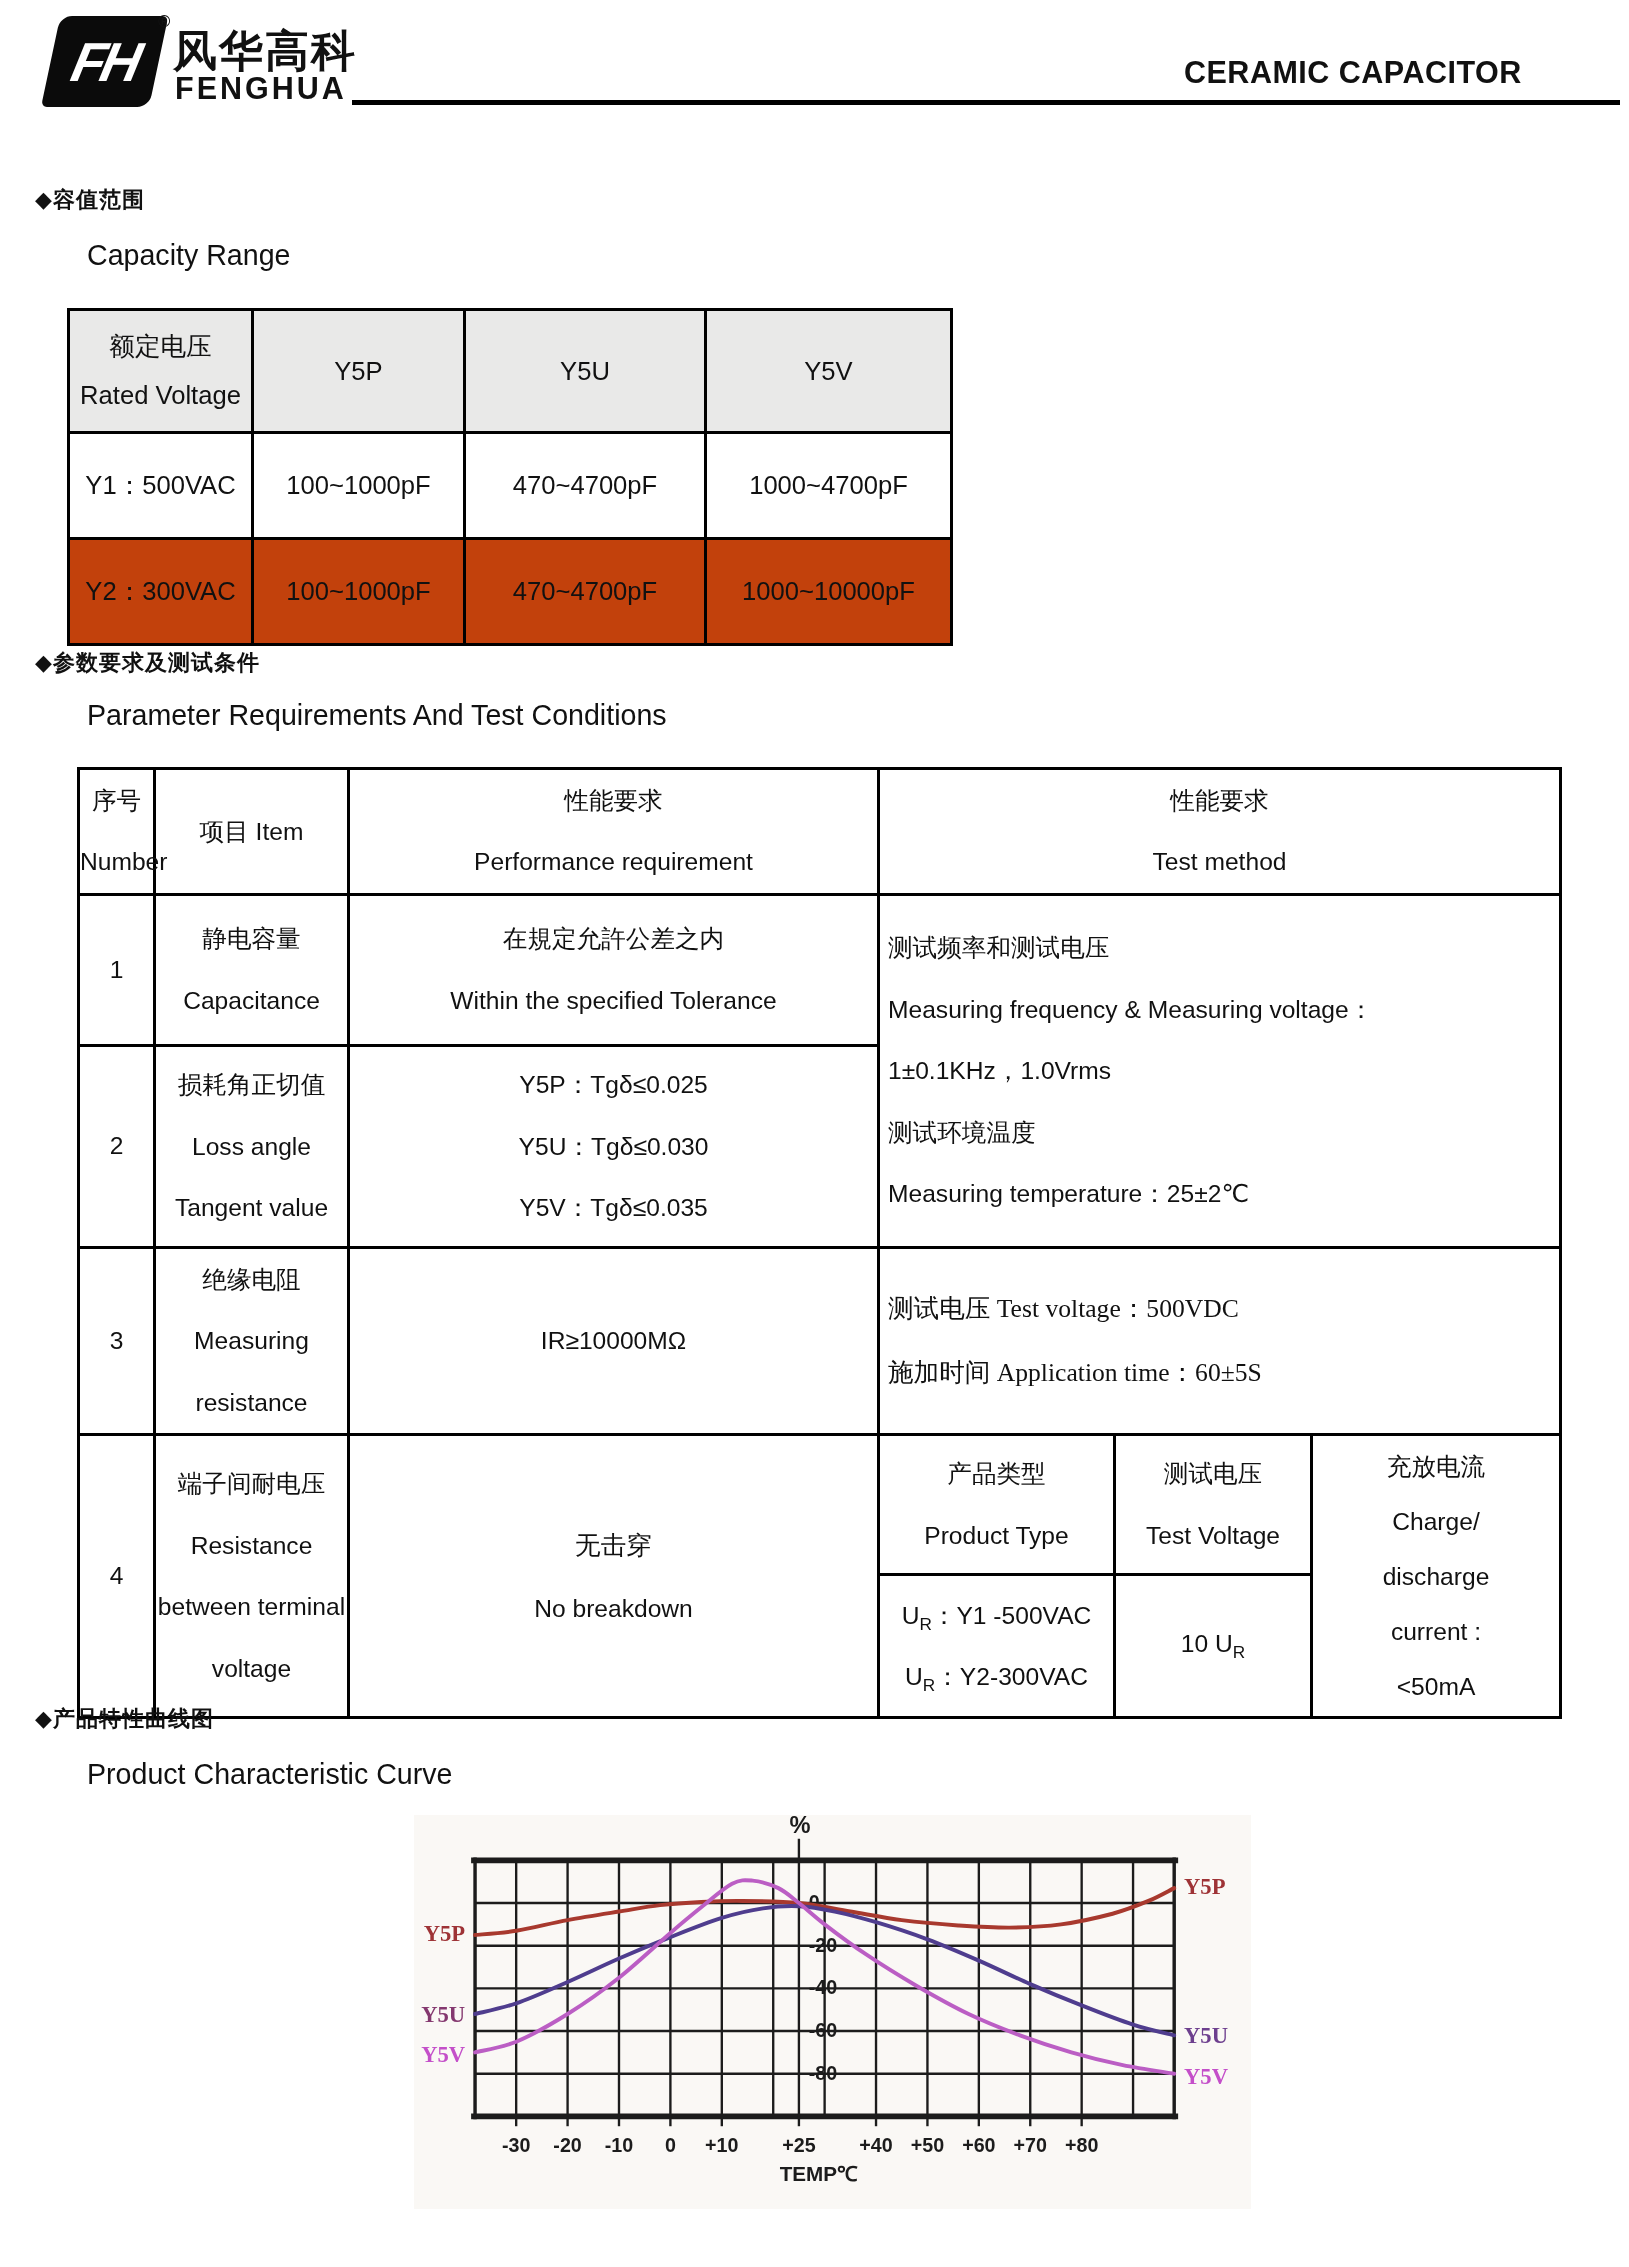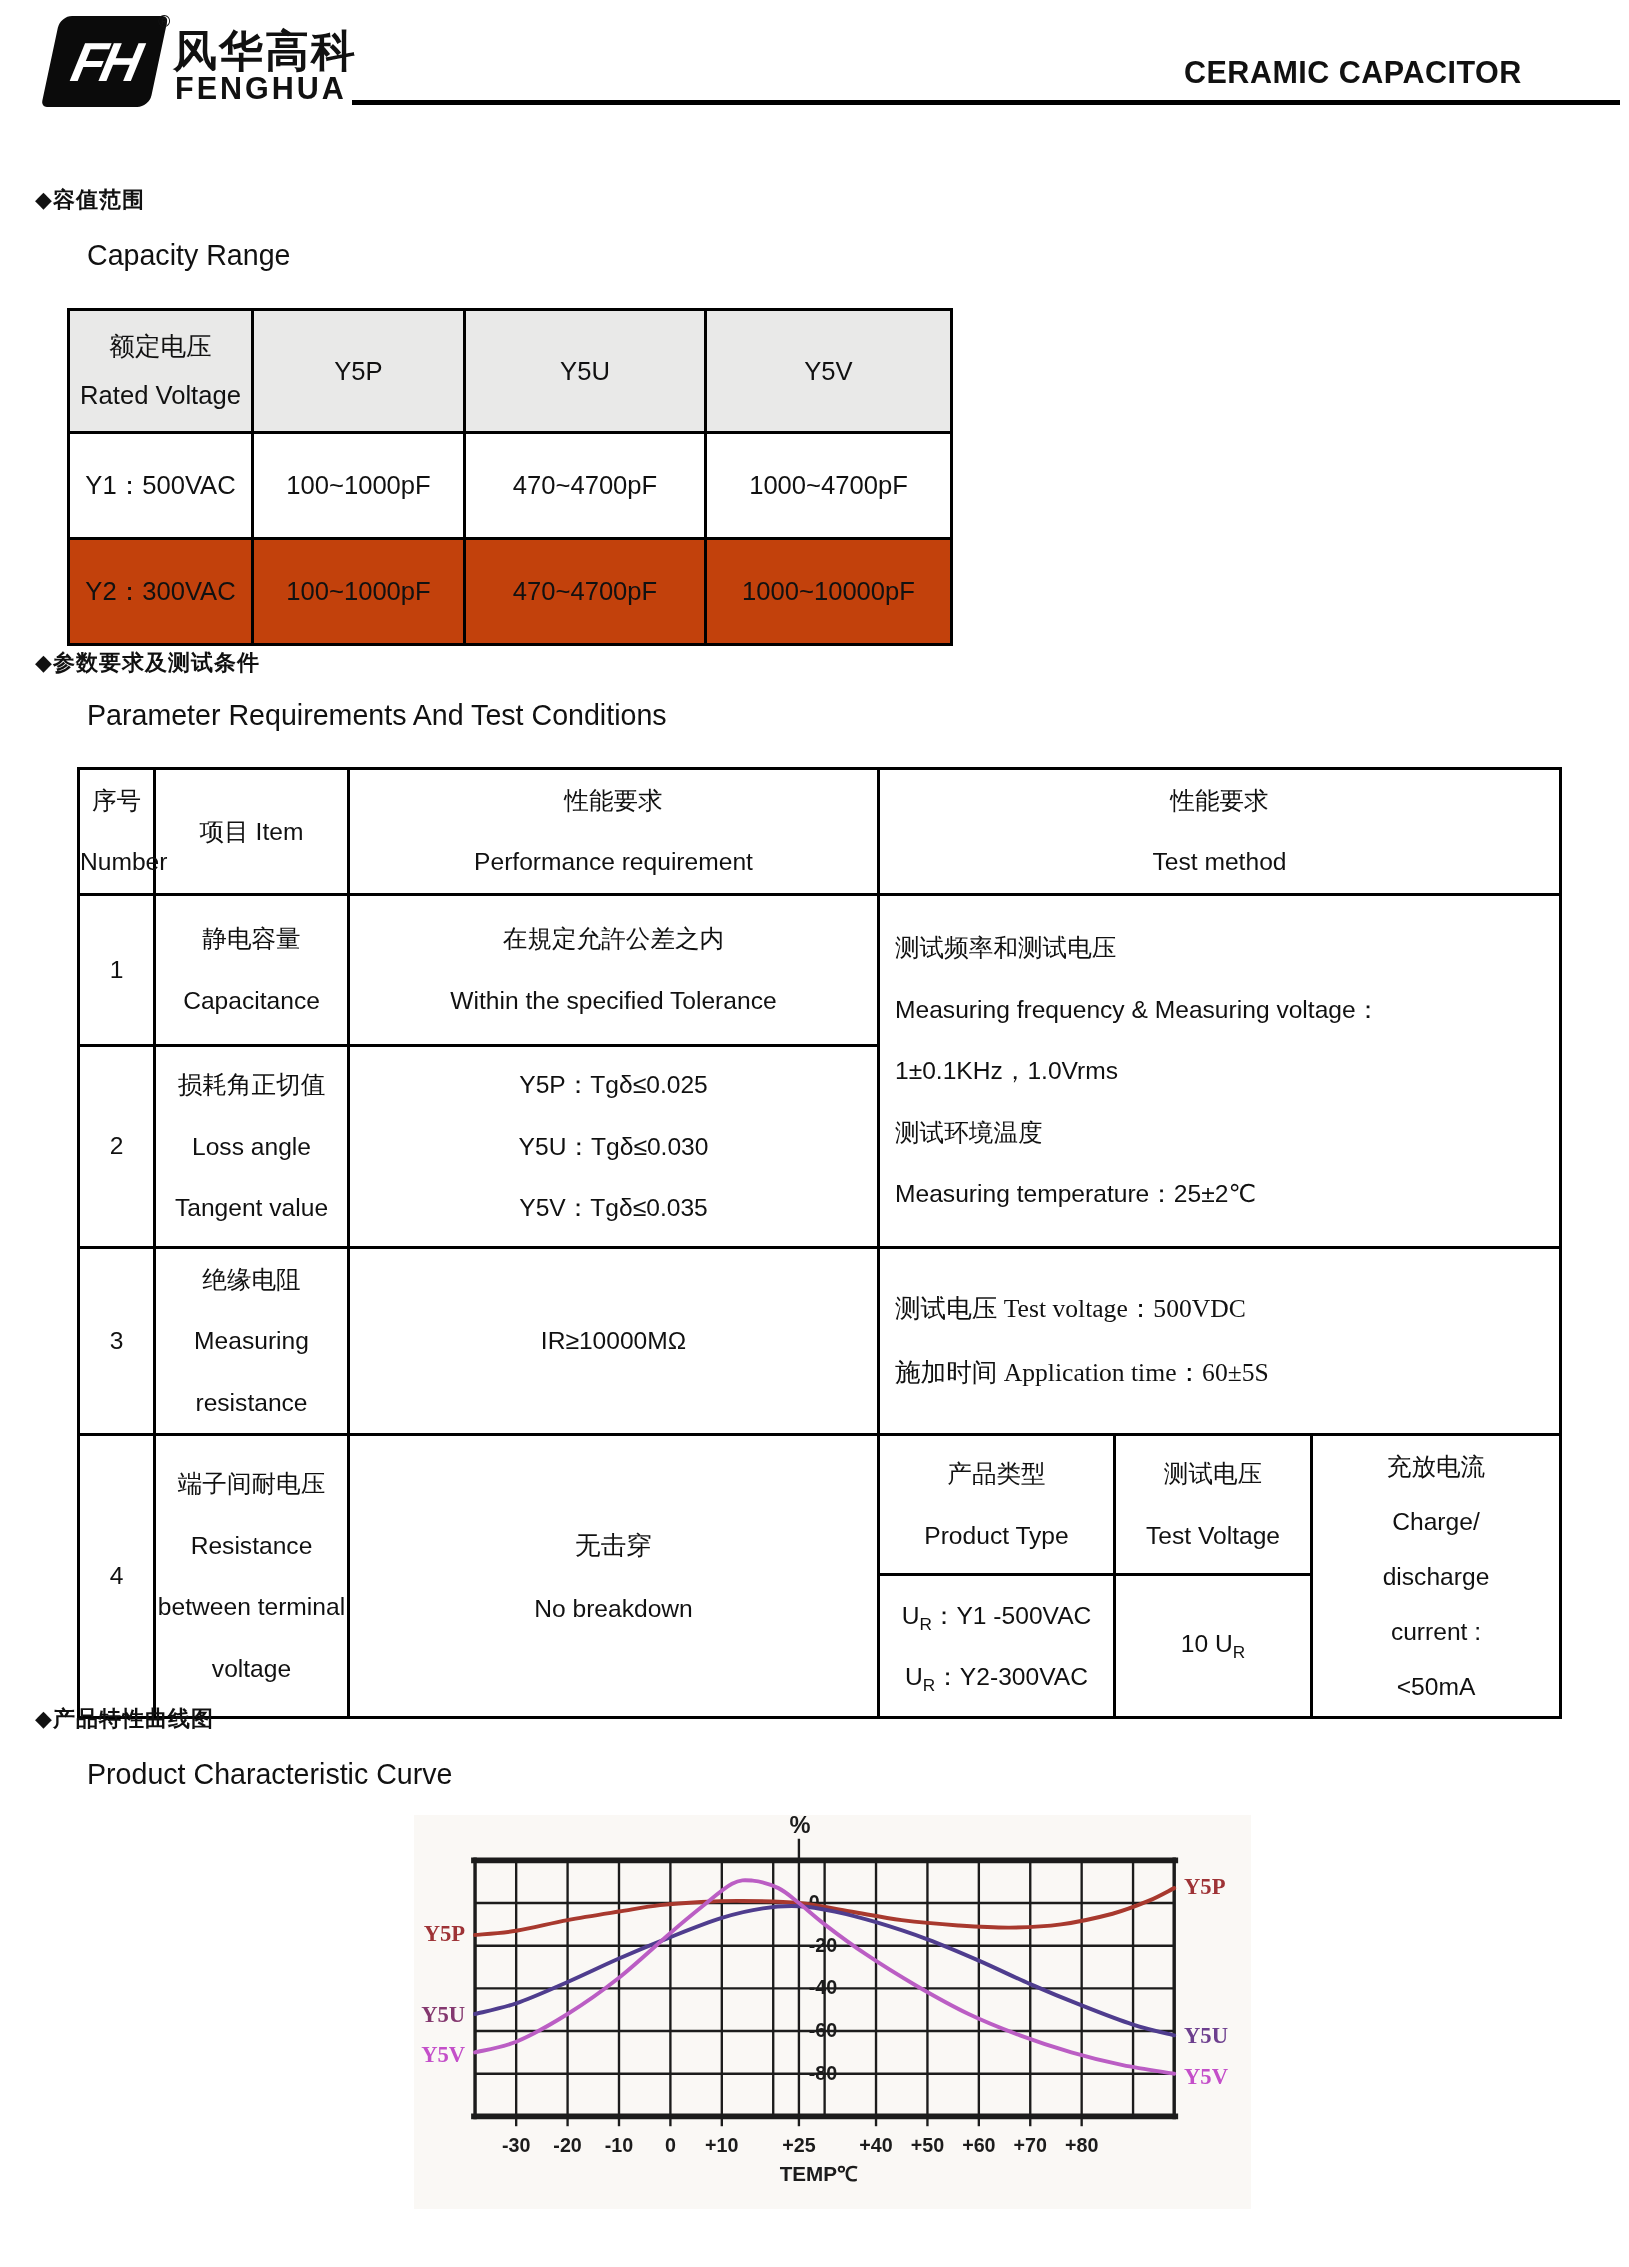--- a/index.html
+++ b/index.html
@@ -27,21 +27,21 @@
 
   .tbl1 { position:absolute; left:67px; top:308px; width:884px; }
   .tbl1 td { height:106px; }
   .tbl1 tr.hdr td { height:123px; background:#e9e9e8; }
   .tbl1 tr.alt td { background:#c2410c; }
   .tbl1 .two-line div { line-height:1.9; }
 
   .tbl2 { position:absolute; left:77px; top:767px; width:1483px; }
   .tbl2 td { font-size:24.6px;text-align:center; }
   .tbl2 .ln div { line-height:2.5; }
-  .tbl2 td.left { text-align:left; padding-left:15px; }
+  .tbl2 td.left { text-align:left; padding-left:8px; }
   .serif { font-family:"Liberation Serif","DejaVu Serif",serif; font-size:25.6px; }
   .tbl2 .charge div { line-height:2.24; }
   sub { font-size:0.7em; }
 
   
   .chart-wrap { position:absolute; left:414px; top:1815px; width:837px; height:394px; }
 </style>
 </head>
 <body>
 

